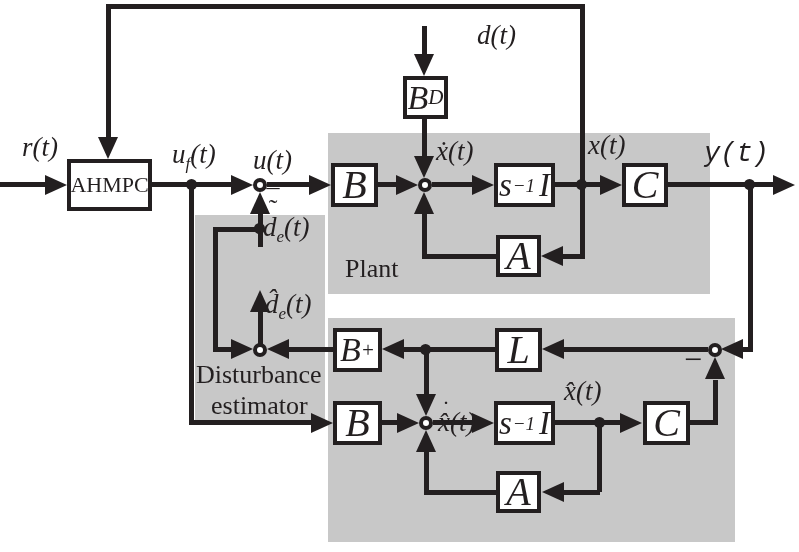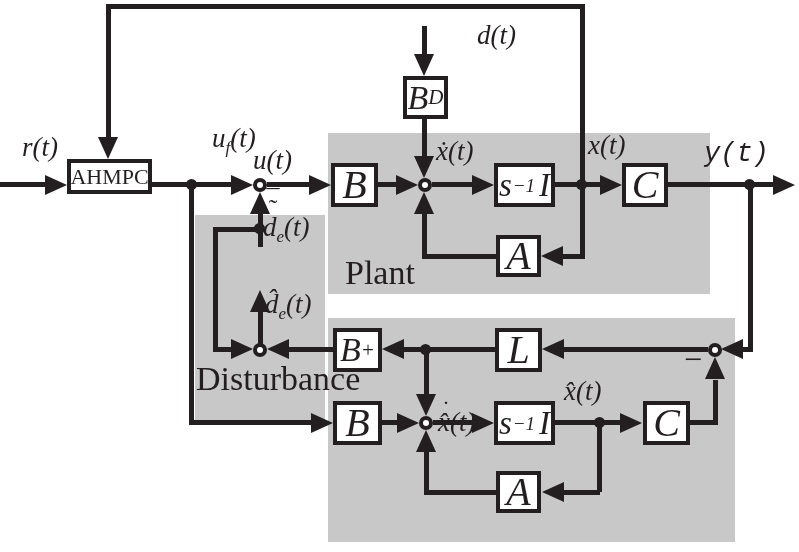--- a/index.html
+++ b/index.html
@@ -12,21 +12,21 @@
   .arr.l{border-width:10px 22px 10px 0;border-color:transparent #231f20 transparent transparent;}
   .arr.u{border-width:0 10px 22px 10px;border-color:transparent transparent #231f20 transparent;}
   .arr.d{border-width:22px 10px 0 10px;border-color:#231f20 transparent transparent transparent;}
   .dot{position:absolute;width:11px;height:11px;border-radius:50%;background:#231f20;}
   .sum{position:absolute;width:14px;height:14px;border-radius:50%;background:#fff;
        border:4px solid #231f20;box-sizing:border-box;}
   .block{position:absolute;background:#fff;border:4px solid #231f20;box-sizing:border-box;
          display:flex;align-items:center;justify-content:center;font-style:italic;line-height:1;}
   .blk-letter{font-size:40px;}
   .lbl{position:absolute;font-style:italic;font-size:27px;line-height:1;white-space:nowrap;}
-  .txt{position:absolute;font-style:normal;font-size:34px;line-height:1;white-space:nowrap;}
+  .txt{position:absolute;font-style:normal;font-size:26px;line-height:1;white-space:nowrap;}
   .lblsub{font-size:17px;font-style:italic;vertical-align:-6px;line-height:1;}
   .bsub{font-size:21px;font-style:italic;vertical-align:-8px;line-height:1;}
   .bsup{font-size:21px;font-style:italic;vertical-align:12px;line-height:1;}
   .isup{font-size:19px;font-style:italic;vertical-align:12px;line-height:1;margin:0 1px;}
   .int-i{margin-left:3px;}
   .acc-stack{position:absolute;left:1px;top:-20px;width:18px;text-align:center;
              font-style:normal;font-size:26px;line-height:0.38;display:flex;
              flex-direction:column;align-items:center;}
   .acc-dot{position:absolute;left:4px;top:-12px;font-style:normal;font-size:24px;line-height:1;}
   .rel{position:relative;}
@@ -112,21 +112,21 @@
   <div class="dot" style="left:254px;top:223px;"></div>
   <div class="dot" style="left:420px;top:344px;"></div>
   <div class="dot" style="left:594px;top:417px;"></div>
 
   <div class="sum" style="left:253px;top:178px;"></div>
   <div class="sum" style="left:418px;top:178px;"></div>
   <div class="sum" style="left:253px;top:343px;"></div>
   <div class="sum" style="left:419px;top:416px;"></div>
   <div class="sum" style="left:708px;top:343px;"></div>
 
-  <div class="block" style="left:67px;top:159px;width:85px;height:35px;">
+  <div class="block" style="left:67px;top:159px;width:85px;height:52px;">
     <span style="font-style:normal;font-size:22px;">AHMPC</span>
   </div>
   <div class="block blk-letter" style="left:331px;top:163px;width:47px;height:44px;">
     <span>B</span>
   </div>
   <div class="block" style="left:403px;top:76px;width:45px;height:43px;font-size:34px;">
     <span>B</span>
       <sub class="bsub">D</sub>
   </div>
   <div class="block" style="left:494px;top:163px;width:61px;height:44px;font-size:33px;">
@@ -156,33 +156,34 @@
       <span class="int-i">I</span>
   </div>
   <div class="block blk-letter" style="left:643px;top:401px;width:47px;height:44px;">
     <span>C</span>
   </div>
   <div class="block blk-letter" style="left:496px;top:471px;width:45px;height:42px;">
     <span>A</span>
   </div>
 
   <div class="lbl" style="left:22px;top:134px;">r(t)</div>
-  <div class="lbl" style="left:172px;top:125px;margin-left:40px;"><span>u</span><sub class="lblsub">f</sub><span>(t)</span></div>
+  <div class="lbl" style="left:172px;top:141px;"><span>u</span><sub class="lblsub">f</sub><span>(t)</span></div>
   <div class="lbl" style="left:253px;top:147px;">u(t)</div>
   <div class="lbl" style="left:437px;top:22px;margin-left:40px;">d(t)</div>
   <div class="lbl" style="left:436px;top:138px;">ẋ(t)</div>
   <div class="lbl" style="left:588px;top:132px;">x(t)</div>
   <div class="lbl" style="left:704px;top:141px;font-family:Liberation Mono, monospace;">y(t)</div>
   <div class="lbl rel" style="left:263px;top:214px;">
     <span class="acc-stack">
         <span>¯</span>
         <span>˜</span>
       </span><span>d</span><sub class="lblsub">e</sub><span>(t)</span>
   </div>
   <div class="lbl" style="left:265px;top:291px;"><span>d̂</span><sub class="lblsub">e</sub><span>(t)</span></div>
   <div class="lbl rel" style="left:438px;top:378px;"><span class="acc-dot">˙</span><span>x̂</span><span>(t)</span></div>
   <div class="lbl" style="left:564px;top:378px;">x̂(t)</div>
   <div class="lbl" style="left:684px;top:343px;font-style:normal;font-size:32px;">−</div>
 
   <div class="txt" style="left:345px;top:256px;">Plant</div>
   <div class="txt" style="left:196px;top:362px;">Disturbance</div>
+  <div class="txt" style="left:211px;top:393px;">estimator</div>
 
 </div>
 
 </body></html>

